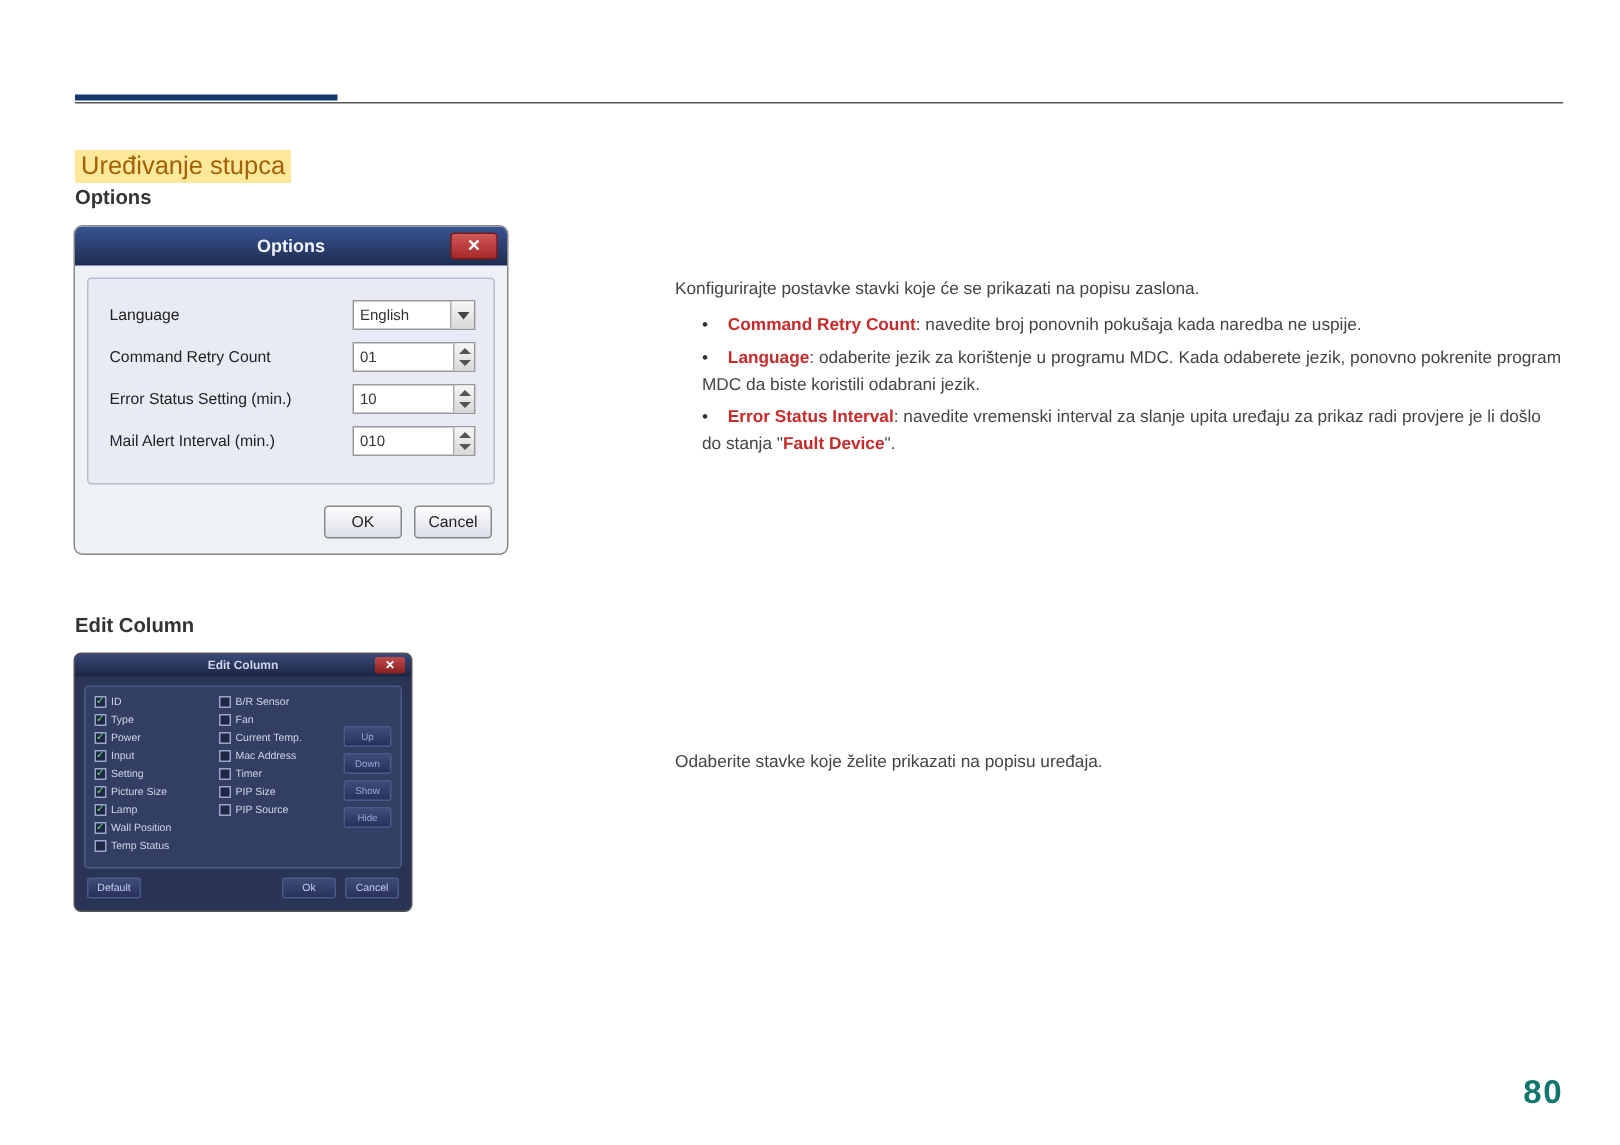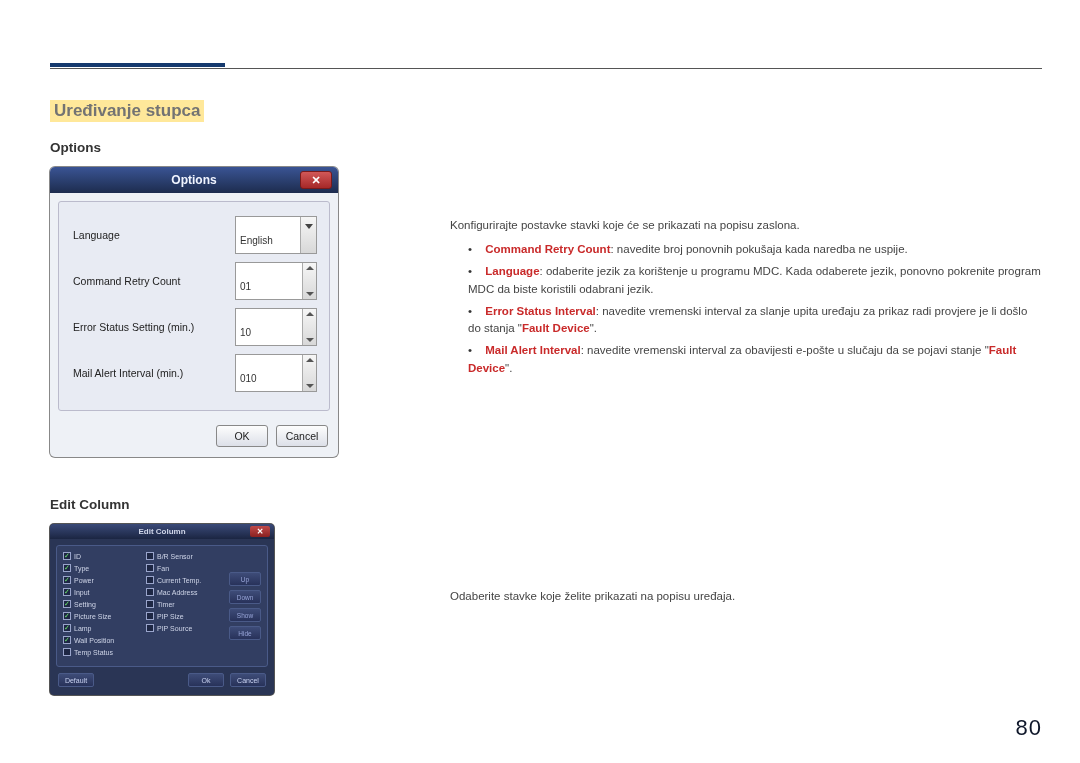--- a/index.html
+++ b/index.html
@@ -29,25 +29,25 @@
   }
   .content {
     position: absolute;
     top: 100px;
     left: 50px;
     right: 38px;
   }
   .section-title {
     display: inline-block;
     background: #ffe89a;
-    color: #737373;
-    font-weight: bold;
+    color: #a16207;
+    font-weight: normal;
     font-size: 17px;
     padding: 1px 4px;
-    margin-bottom: 18px;
+    margin-bottom: 2px;
   }
   .row {
     display: flex;
     align-items: center;
     margin-bottom: 40px;
   }
   .left-col {
     width: 400px;
     flex-shrink: 0;
   }
@@ -108,21 +108,21 @@
     background: #e8ebf3;
   }
   .opt-row { display: flex; align-items: center; margin-bottom: 8px; }
   .opt-row label { flex: 1; color: #222; font-size: 10.5px; }
   .opt-input {
     width: 82px;
     height: 20px;
     border: 1px solid #999;
     background: #fff;
     font-size: 10px;
-    padding: 18px 4px;
+    padding: 4px 4px;
     position: relative;
   }
   .spinner {
     position: absolute;
     right: 0; top: 0; bottom: 0;
     width: 14px;
     border-left: 1px solid #aaa;
     background: linear-gradient(#f6f6f6,#d8d8d8);
   }
   .spinner::before, .spinner::after {
@@ -230,22 +230,23 @@
     border:1px solid #4a5a88; border-radius:2px;
     background:linear-gradient(#3e4c78,#28325a);
     color:#c8d1f0; font-size:7px;
   }
 
   .page-num {
     position: absolute;
     bottom: 22px;
     right: 38px;
     font-size: 22px;
-    color: #0f172a;
+    color: #0f766e;
     letter-spacing: 1px;
+    font-weight: bold;
   }
 </style>
 </head>
 <body>
 
 <div class="header-line"></div>
 <div class="header-bold"></div>
 
 <div class="content">
   <div class="section-title">Uređivanje stupca</div>
@@ -302,23 +303,20 @@
       <ul class="bullet-list" style="margin-top:6px;">
         <li>
           <span class="kw">Command Retry Count</span><span>: navedite broj ponovnih pokušaja kada naredba ne uspije.</span>
         </li>
         <li>
           <span class="kw">Language</span><span>: odaberite jezik za korištenje u programu MDC. Kada odaberete jezik, ponovno pokrenite program MDC da biste koristili odabrani jezik.</span>
         </li>
         <li>
           <span class="kw">Error Status Interval</span><span>: navedite vremenski interval za slanje upita uređaju za prikaz radi provjere je li došlo do stanja "</span><span class="kw">Fault Device</span><span>".</span>
         </li>
-        <li>
-          <span class="kw">Mail Alert Interval</span><span>: navedite vremenski interval za obavijesti e-pošte u slučaju da se pojavi stanje "</span><span class="kw">Fault Device</span><span>".</span>
-        </li>
       </ul>
     </div>
   </div>
 
   
   <div class="row">
     <div class="left-col">
       <div class="subhead">Edit Column</div>
 
       <div class="dlg-edit">

